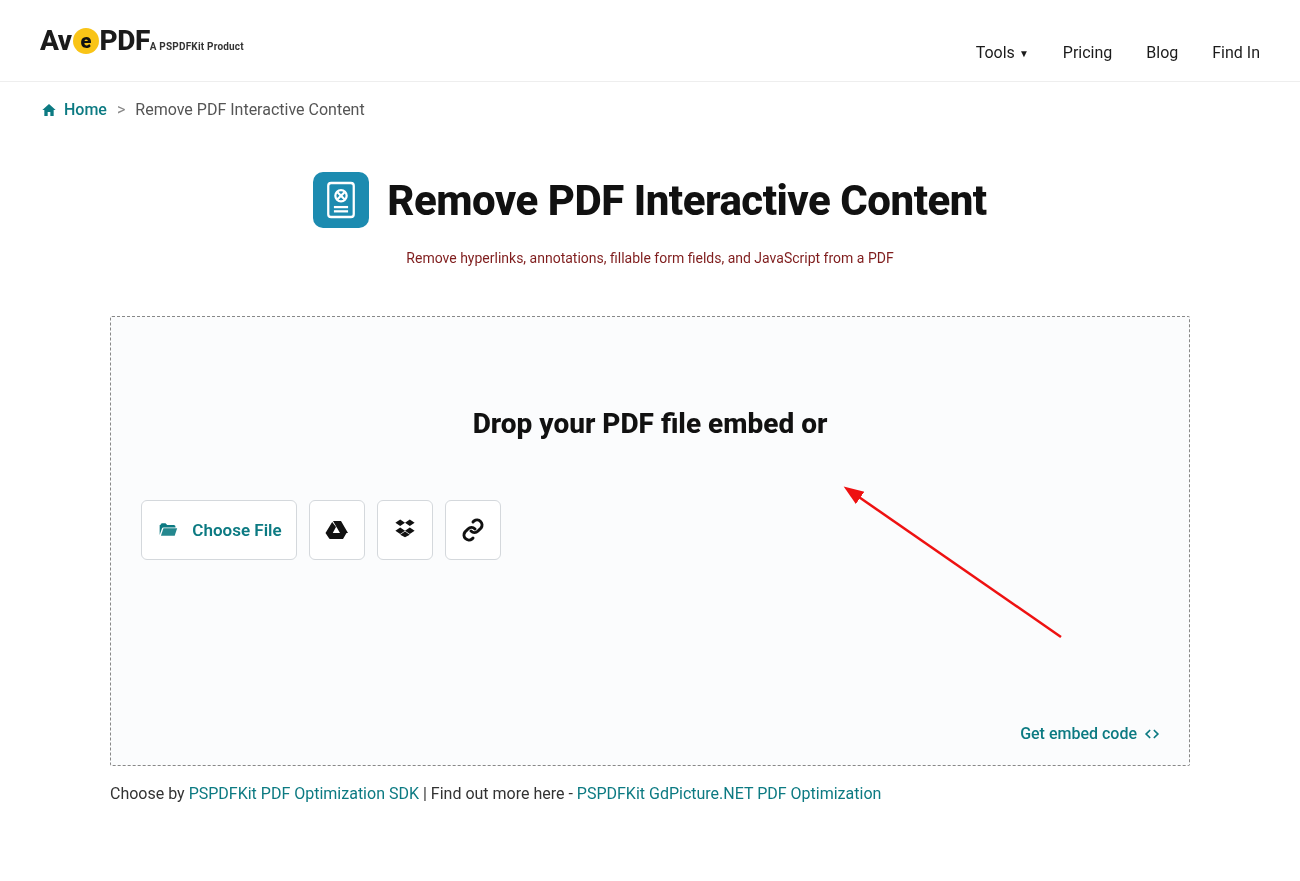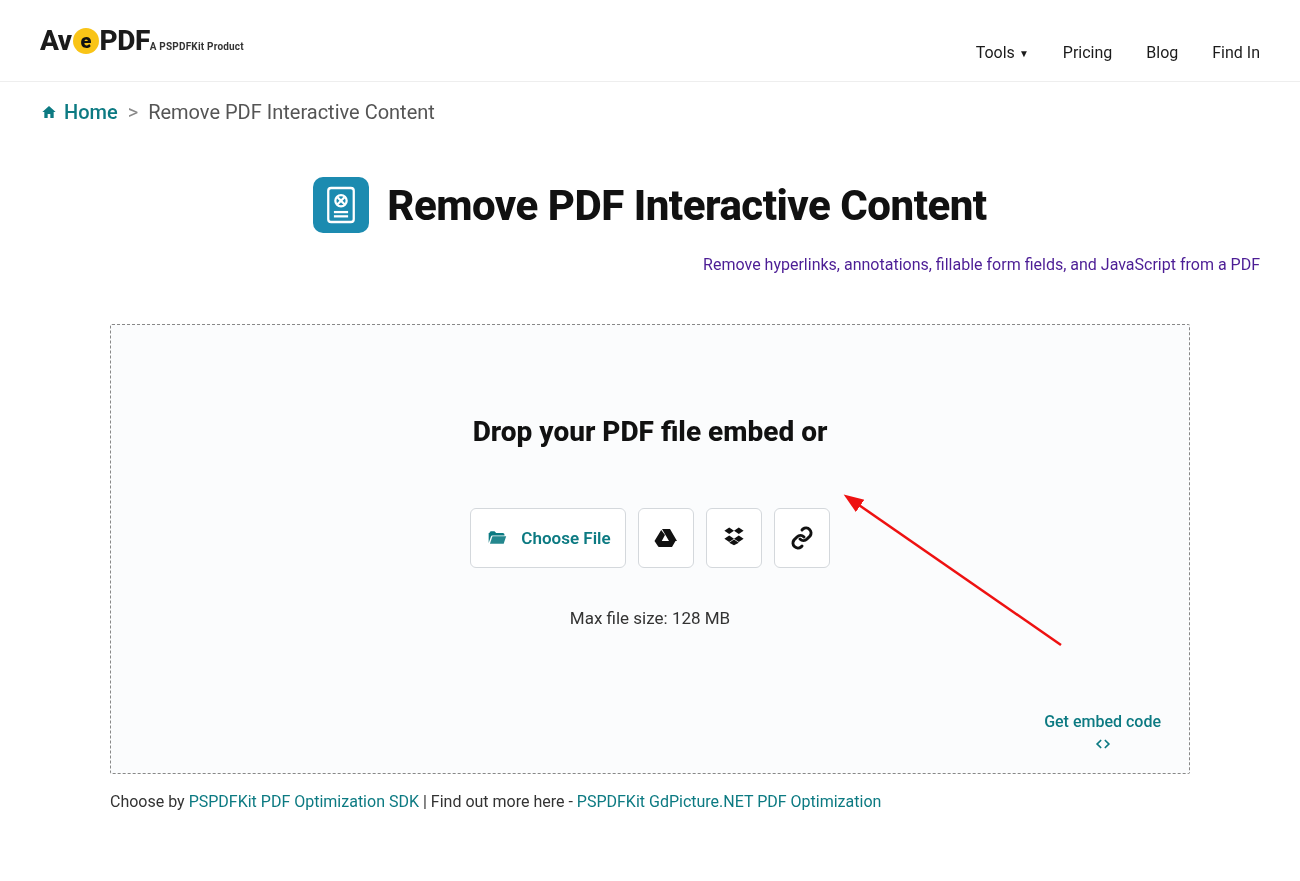--- a/index.html
+++ b/index.html
@@ -25,62 +25,62 @@
     display:inline-flex; align-items:center; justify-content:center;
     width: 26px; height: 26px; border-radius: 50%;
     background: #f9c417; color:#111; font-weight:900; font-size:20px;
     margin: 0 1px;
   }
   .logo-sub { font-size: 10px; font-weight: 700; color:#333; margin-top:11px; letter-spacing:0.2px;}
   .nav { display: flex; gap: 34px; align-items: center; }
   .nav-item { font-size: 16px; color: #1b1b1b; cursor: pointer; display:flex; align-items:center; gap:4px;margin-top:24px;}
   .caret { font-size: 10px; position: relative; top:1px; }
   
-  .breadcrumb { padding: 18px 40px; display:flex; align-items:center; gap:10px; font-size:20px;}
+  .breadcrumb { padding: 18px 40px; display:flex; align-items:center; gap:10px; font-size:16px;}
   .bc-home { color: #0c7a82; display:flex; align-items:center; gap:6px; cursor:pointer; font-weight:500;}
   .bc-sep { color:#888; }
   .bc-current { color:#555; }
   
   .main { text-align:center; padding: 35px 40px 0; }
   .title-row { display:flex; align-items:center; justify-content:center; gap:18px; margin-bottom: 22px;}
   .title-icon {
     width: 56px; height: 56px; border-radius: 10px; background: #1c8bb0;
     display:flex; align-items:center; justify-content:center; color:#fff;
   }
   h1 { font-size: 42px; font-weight: 800; color:#111; letter-spacing:-0.5px;}
-  .subtitle { font-size: 16px; color:#4c1d95; margin-bottom: 50px; text-align: right;}
+  .subtitle { font-size: 14px; color:#7f1d1d; margin-bottom: 50px;}
   
   .dropzone {
     margin: 0 70px;
     border: 1px dashed #888;
     border-radius: 2px;
     background: #fbfcfd;
     padding: 90px 30px 30px;
     position: relative;
     min-height: 450px;
   }
   .drop-text { font-size: 28px; font-weight: 800; color:#111; margin-bottom: 60px;}
-  .btn-row { display:flex; gap:12px; justify-content:center; margin-bottom: 40px;}
+  .btn-row { display:flex; gap:12px; margin-bottom: 40px;}
   .btn {
     height: 60px;
     border: 1px solid #d4d8dc;
     border-radius: 6px;
     background: #fff;
     display:flex; align-items:center; justify-content:center;
     cursor: pointer;
     font-size: 17px;
     font-weight: 600;
   }
   .choose-btn { width: 156px; gap:12px; color:#0c7a82;}
   .icon-btn { width: 56px; color:#111;}
   .max-size { font-size: 17px; color:#333; }
   .embed {
     position:absolute; bottom: 22px; right: 28px;
     color:#0c7a82; font-size: 16px; cursor:pointer;
-    display:flex; align-items:center; gap:6px; font-weight:500;flex-direction:column;
+    display:flex; align-items:center; gap:6px; font-weight:500;
   }
   
   .footer-line { margin: 18px 70px 0; font-size: 16px; color:#333; text-align:left;}
   .footer-line .lnk { color:#0c7a82; cursor:pointer;}
   
   .arrow-svg { position:absolute; pointer-events:none; }
 </style>
 </head>
 <body>
 
@@ -153,21 +153,20 @@
           </svg>
       </div>
       <div class="btn icon-btn">
         <svg width="24" height="24" viewBox="0 0 24 24" fill="none" stroke="currentColor" stroke-width="3" stroke-linecap="round">
             <path d="M10 13a5 5 0 007 0l3-3a5 5 0 00-7-7l-1 1"></path>
             <path d="M14 11a5 5 0 00-7 0l-3 3a5 5 0 007 7l1-1"></path>
           </svg>
       </div>
     </div>
 
-    <div class="max-size">Max file size: 128 MB</div>
 
     <div class="embed">
       <span>Get embed code</span>
       <svg width="18" height="14" viewBox="0 0 24 24" fill="none" stroke="currentColor" stroke-width="3" stroke-linecap="round">
           <polyline points="16 18 22 12 16 6"></polyline>
           <polyline points="8 6 2 12 8 18"></polyline>
         </svg>
     </div>
 
     <svg class="arrow-svg" style="left:720px; top:160px;" width="240" height="180">

